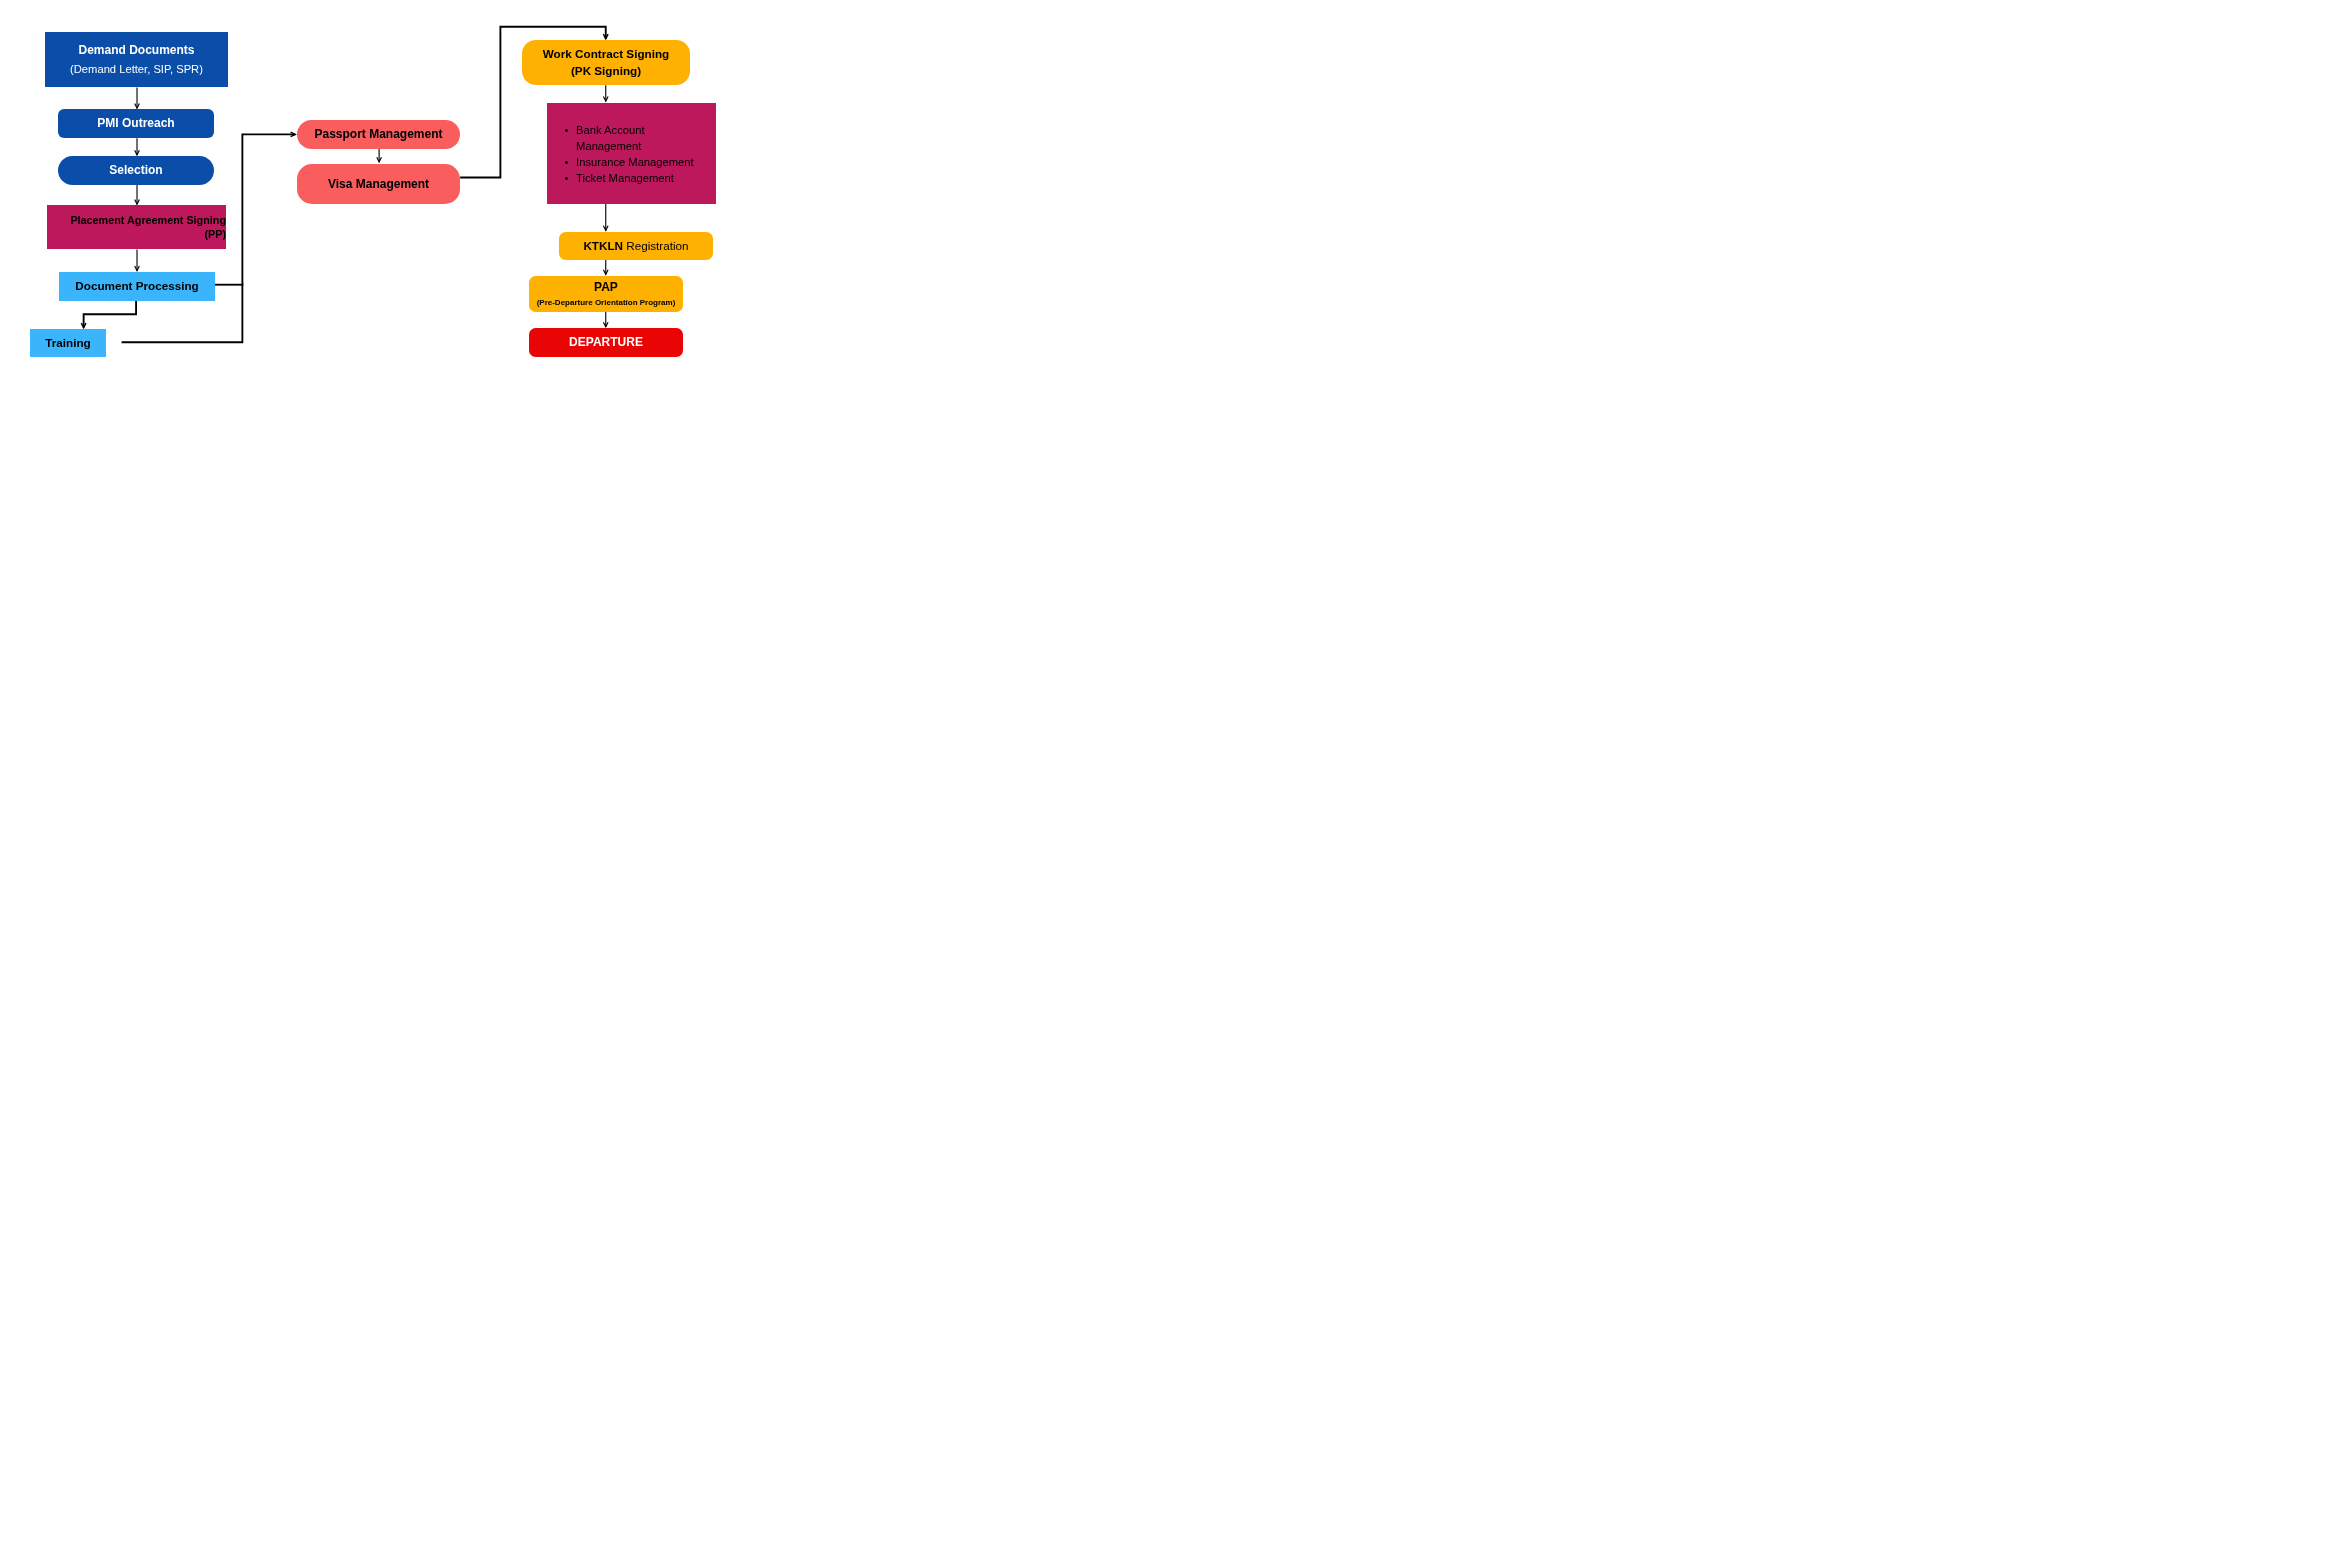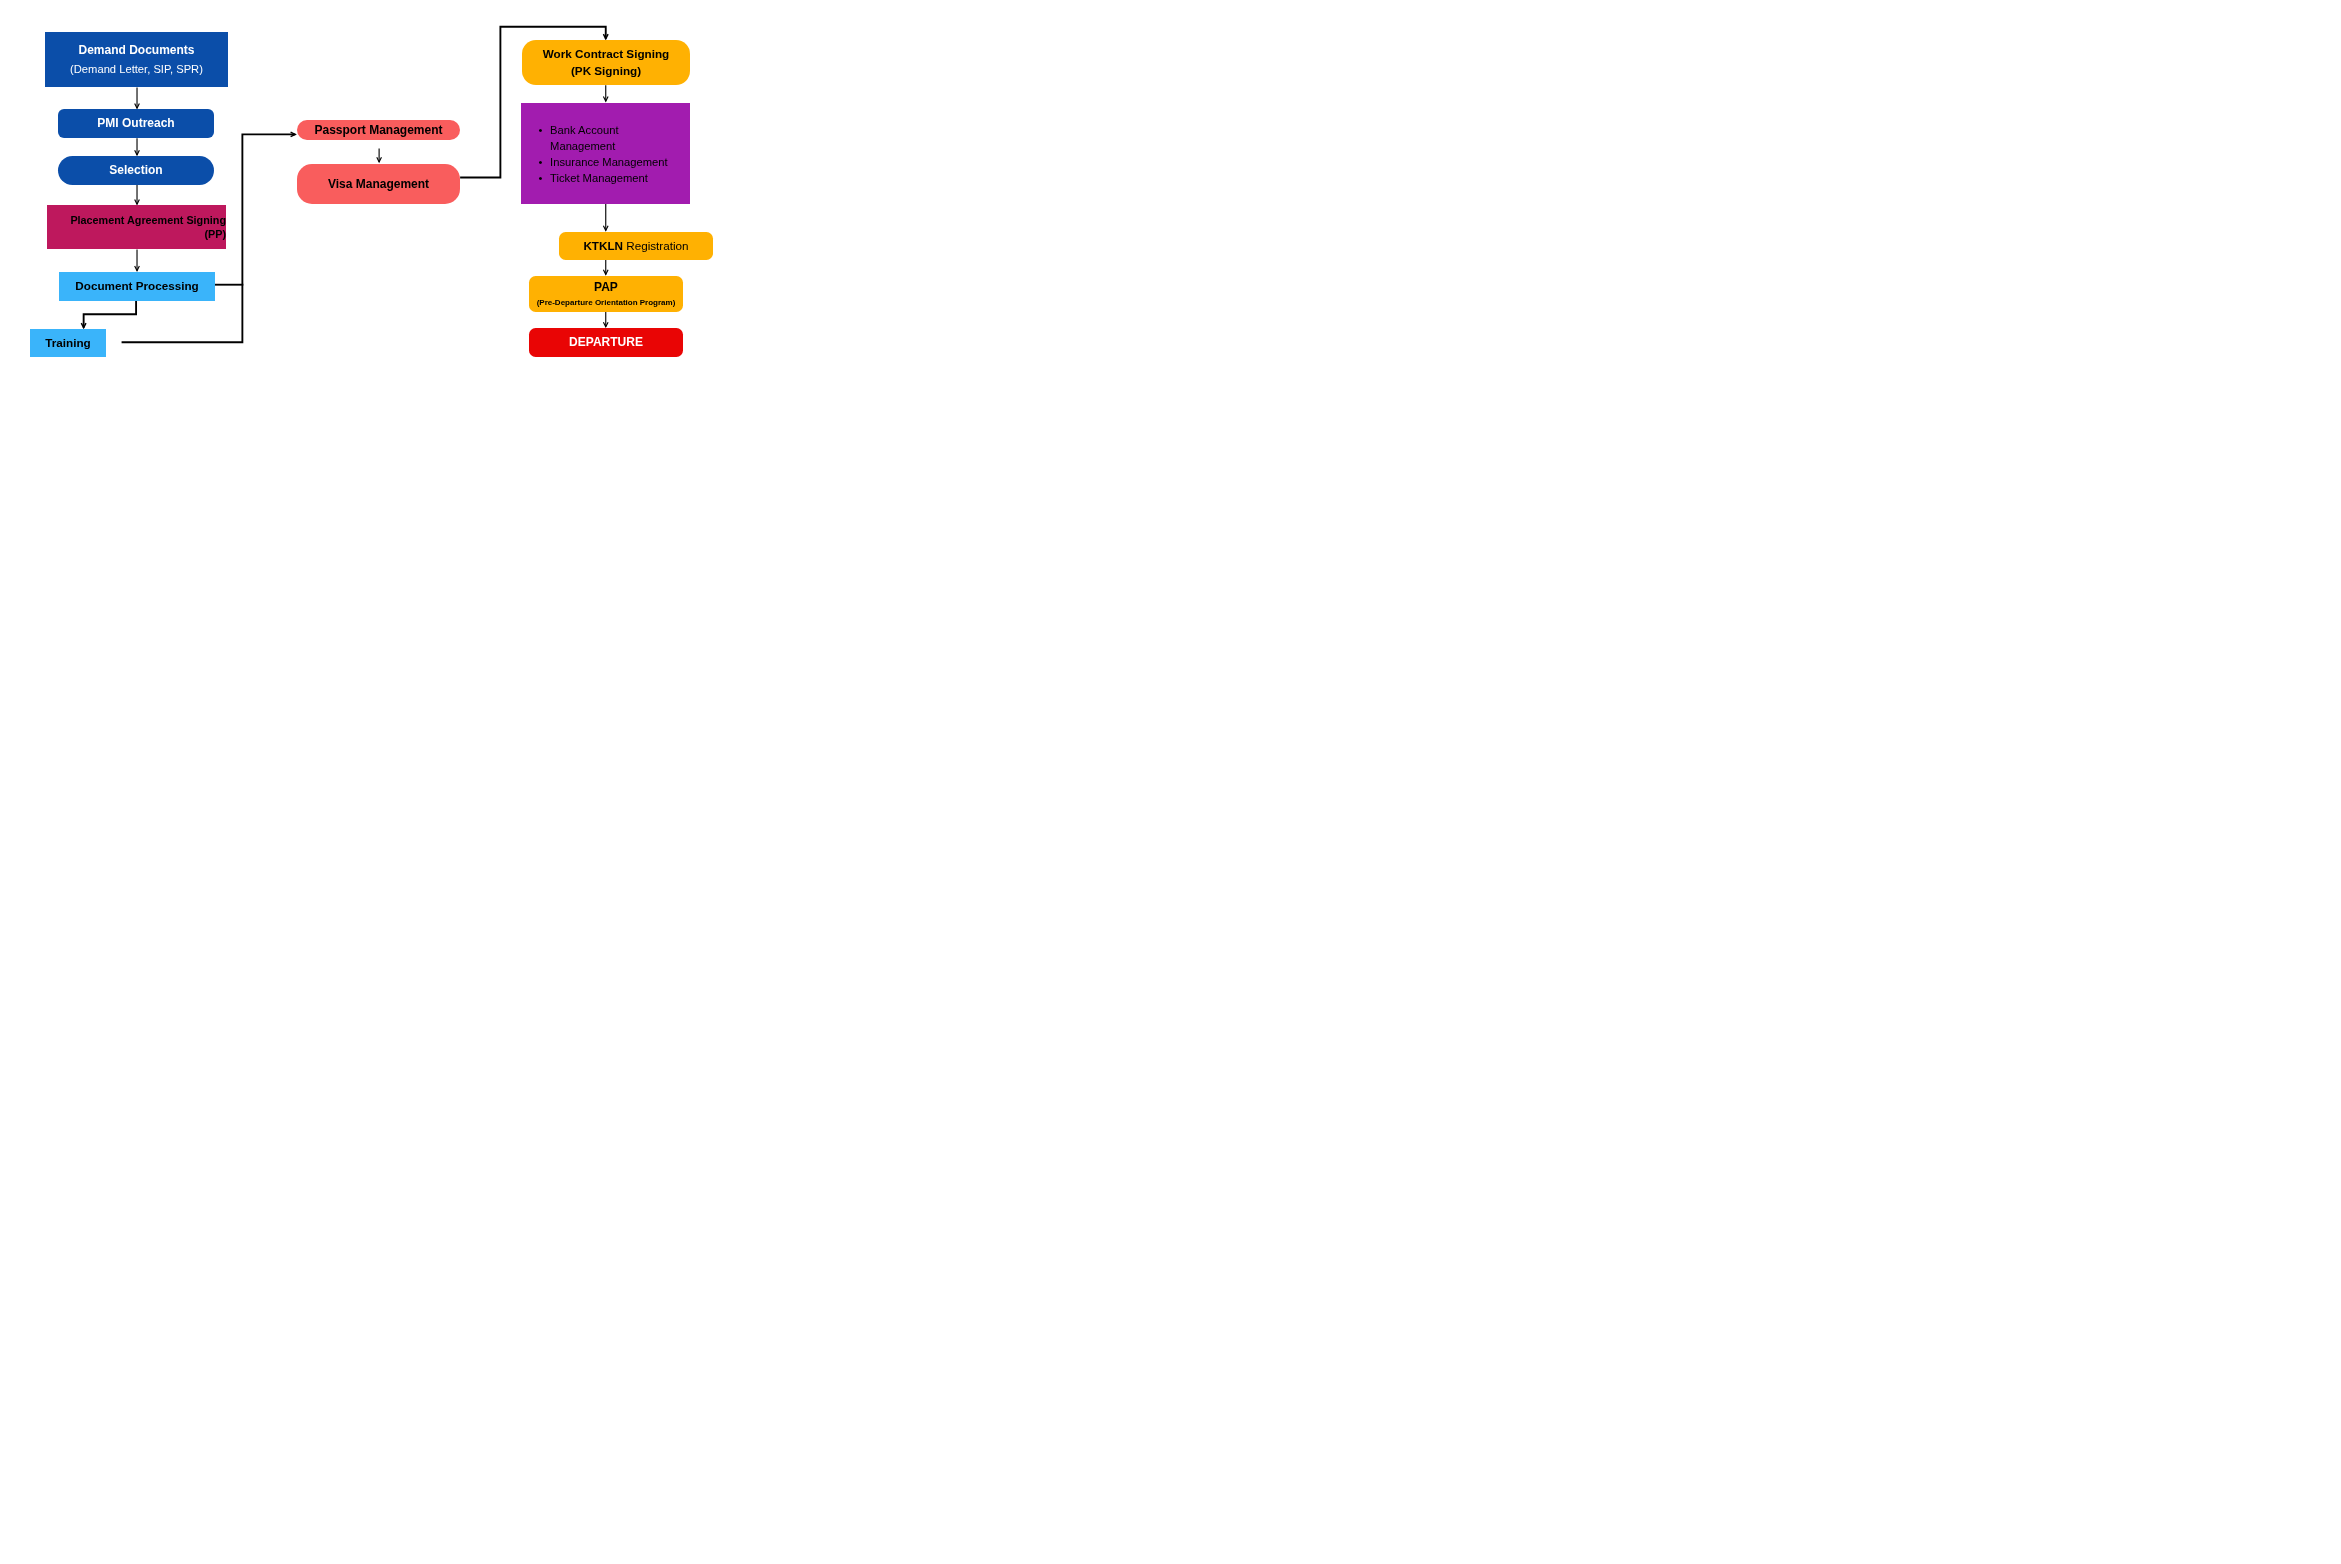--- a/index.html
+++ b/index.html
@@ -96,34 +96,34 @@
   </div>
 
   <div class="node" style="left: 59px; top: 272px; width: 156px; height: 29px; background: rgb(58, 180, 250);">
     <div class="t-main-sm">Document Processing</div>
   </div>
 
   <div class="node" style="left: 30px; top: 329px; width: 76px; height: 28px; background: rgb(58, 180, 250);">
     <div class="t-main-sm">Training</div>
   </div>
 
-  <div class="node pill" style="left: 297px; top: 120px; width: 163px; height: 20px; background: rgb(249, 93, 93);">
+  <div class="node pill" style="left: 297px; top: 120px; width: 163px; height: 29px; background: rgb(249, 93, 93);">
     <div class="t-main">Passport Management</div>
   </div>
 
   <div class="node pill" style="left: 297px; top: 164px; width: 163px; height: 40px; background: rgb(249, 93, 93);">
     <div class="t-main">Visa Management</div>
   </div>
 
   <div class="node" style="left: 522px; top: 40px; width: 168px; height: 45px; background: rgb(255, 177, 2); border-radius: 14px;">
     <div class="t-work">Work Contract Signing</div>
     <div class="t-work">(PK Signing)</div>
   </div>
 
-  <div class="node" style="left: 521px; top: 103px; width: 169px; height: 101px; background: #a21caf;">
+  <div class="node" style="left: 547px; top: 103px; width: 169px; height: 101px; background: #be185d;">
     <ul class="bullets">
       <li>Bank Account Management</li>
       <li>Insurance Management</li>
       <li>Ticket Management</li>
     </ul>
   </div>
 
   <div class="node rr-sm" style="left: 529px; top: 232px; width: 154px; height: 28px; background: rgb(255, 177, 2); margin-left: 30px;">
     <div class="t-mixed"><span class="bold">KTKLN</span><span> Registration</span></div>
   </div>

